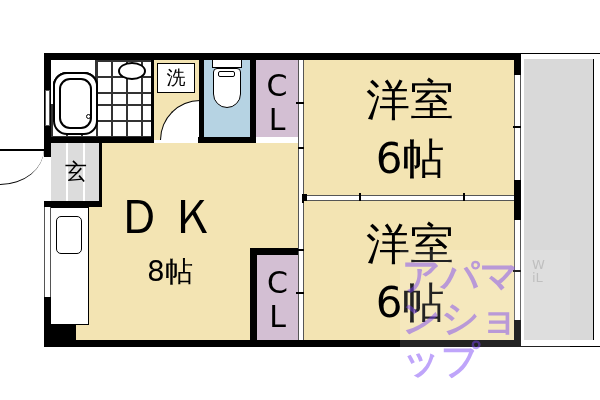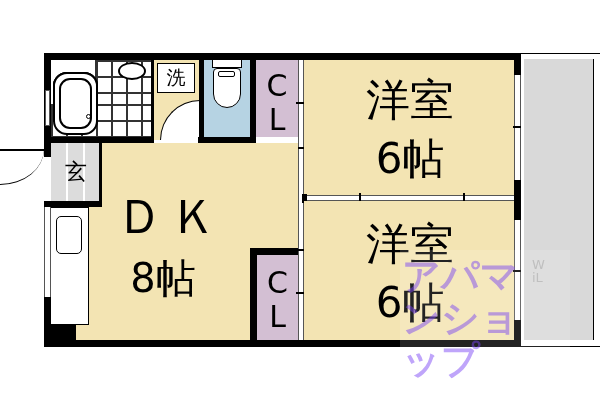--- a/index.html
+++ b/index.html
@@ -93,21 +93,21 @@
 <div class="abs floor" style="left:102px;top:143px;width:196px;height:197px;"></div>
 <div class="abs floor" style="left:51px;top:207px;width:51px;height:133px;"></div>
 <div class="abs" style="left:51px;top:207px;width:38px;height:118px;background:#fff;border:1.5px solid #000;border-left:none;">
   <div class="abs" style="left:5px;top:8px;width:26px;height:38px;border:1.5px solid #000;border-radius:5px;"></div>
 </div>
 <div class="abs window-v" style="left:44px;top:207px;width:7px;height:90px;"></div>
 <div class="abs wall" style="left:44px;top:297px;width:7px;height:50px;"></div>
 <div class="abs wall" style="left:51px;top:325px;width:25px;height:15px;"></div>
 
 <div class="abs label" style="left:110px;top:192px;width:120px;font-size:48px;letter-spacing:6px;">ＤＫ</div>
-<div class="abs label" style="left:113px;top:258px;width:100px;font-size:40px;">8帖</div>
+<div class="abs label" style="left:120px;top:258px;width:100px;font-size:28px;">8帖</div>
 
 <div class="abs wall" style="left:250px;top:248px;width:50px;height:7px;"></div>
 <div class="abs wall" style="left:250px;top:248px;width:7px;height:92px;"></div>
 <div class="abs cl" style="left:257px;top:255px;width:41px;height:85px;">
   <div class="lt" style="top:10px;">C</div>
   <div class="lt" style="top:44px;">L</div>
 </div>
 <div class="abs window-v" style="left:298px;top:200px;width:6px;height:140px;"></div>
 <div class="abs tick-v" style="left:296px;top:249px;"></div>
 <div class="abs tick-v" style="left:296px;top:292px;"></div>

